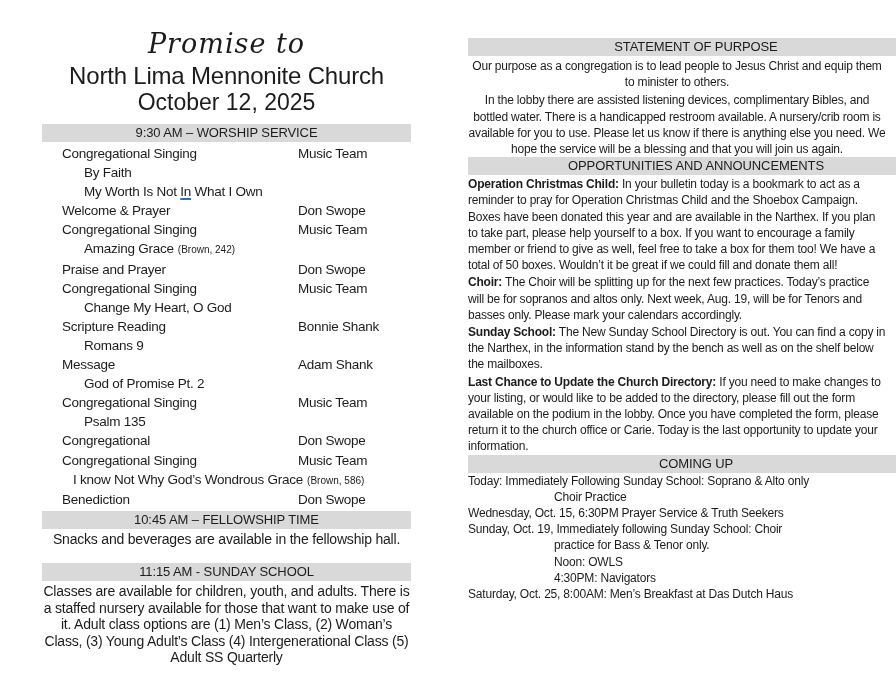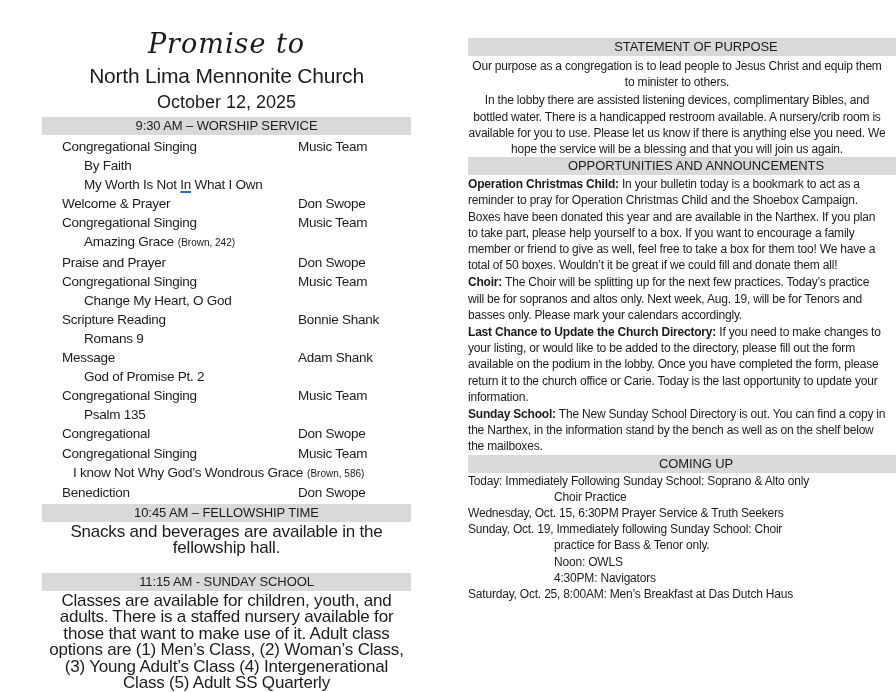--- a/index.html
+++ b/index.html
@@ -14,31 +14,31 @@
   .bar{
     background:#d9d9d9;text-align:center;font-size:13px;height:18px;line-height:18px;
     letter-spacing:-0.1px;
   }
   .col-right .bar{width:456px;}
   .welcome{
     margin-top:28px;text-align:center;
     font-family:"DejaVu Serif",serif;font-style:italic;font-size:27px;line-height:32px;
     letter-spacing:1px;
   }
-  .church{text-align:center;font-size:21px;line-height:24px;margin-top:4px;letter-spacing:-0.2px;}
-  .date{text-align:center;font-size:18px;line-height:22px;margin-top:3px;}
-  .bar-worship{margin-top:4px;}
+  .church{text-align:center;font-size:24px;line-height:24px;margin-top:4px;letter-spacing:-0.2px;}
+  .date{text-align:center;font-size:23px;line-height:22px;margin-top:3px;}
+  .bar-worship{margin-top:11px;}
   .service{margin-top:2px;font-size:13.5px;letter-spacing:-0.25px;}
   .row{position:relative;line-height:19.1px;padding-left:20px;white-space:nowrap;}
   .row .person{position:absolute;left:256px;top:0;}
   .row.song{padding-left:42px;}
   .row.song-sm{padding-left:31px;}
   .ref{font-size:10px;letter-spacing:0;margin-left:4px;}
   .u-blue{text-decoration:underline;text-decoration-color:#2f6fc0;text-decoration-thickness:1.5px;text-underline-offset:2px;}
-  .cpar{text-align:center;font-size:17px;line-height:16.5px;letter-spacing:-0.2px;margin:2px 0 0 0;}
+  .cpar{text-align:center;font-size:14px;line-height:16.5px;letter-spacing:-0.2px;margin:2px 0 0 0;}
   .bar-fellowship{margin-top:2px;}
   .bar-sunday{margin-top:16px;}
   .bar-purpose{margin-top:38px;}
   .rtext{font-size:12px;line-height:16.2px;letter-spacing:-0.2px;}
   .annc{margin:1px 0 0 0;text-align:left;}
   .annc b{letter-spacing:-0.2px;}
   .coming{margin-top:0;}
   .coming .line{line-height:16.2px;}
   .coming .indent{padding-left:86px;}
   p{margin:0;}
@@ -142,26 +142,26 @@
   <div>
     <p class="rtext annc">
       <b>Operation Christmas Child:</b>
       <span>In your bulletin today is a bookmark to act as a reminder to pray for Operation Christmas Child and the Shoebox Campaign.  Boxes have been donated this year and are available in the Narthex.  If you plan to take part, please help yourself to a box.  If you want to encourage a family member or friend to give as well, feel free to take a box for them too! We have a total of 50 boxes.  Wouldn’t it be great if we could fill and donate them all!</span>
     </p>
     <p class="rtext annc">
       <b>Choir:</b>
       <span>The Choir will be splitting up for the next few practices.  Today’s practice will be for sopranos and altos only.  Next week, Aug. 19, will be for Tenors and basses only.  Please mark your calendars accordingly.</span>
     </p>
     <p class="rtext annc">
+      <b>Sunday School:</b>
+      <span>The New Sunday School Directory is out.  You can find a copy in the Narthex, in the information stand by the bench as well as on the shelf below the mailboxes.</span>
+    </p>
+    <p class="rtext annc">
       <b>Last Chance to Update the Church Directory:</b>
       <span>If you need to make changes to your listing, or would like to be added to the directory, please fill out the form available on the podium in the lobby.  Once you have completed the form, please return it to the church office or Carie.  Today is the last opportunity to update your information.</span>
-    </p>
-    <p class="rtext annc">
-      <b>Sunday School:</b>
-      <span>The New Sunday School Directory is out.  You can find a copy in the Narthex, in the information stand by the bench as well as on the shelf below the mailboxes.</span>
     </p>
   </div>
 
   <div class="bar">COMING UP</div>
 
   <div class="rtext coming">
     <div class="line">Today: Immediately Following Sunday School: Soprano &amp; Alto only</div>
     <div class="line indent">Choir Practice</div>
     <div class="line">Wednesday, Oct. 15, 6:30PM Prayer Service &amp; Truth Seekers</div>
     <div class="line">Sunday, Oct. 19, Immediately following Sunday School: Choir</div>

